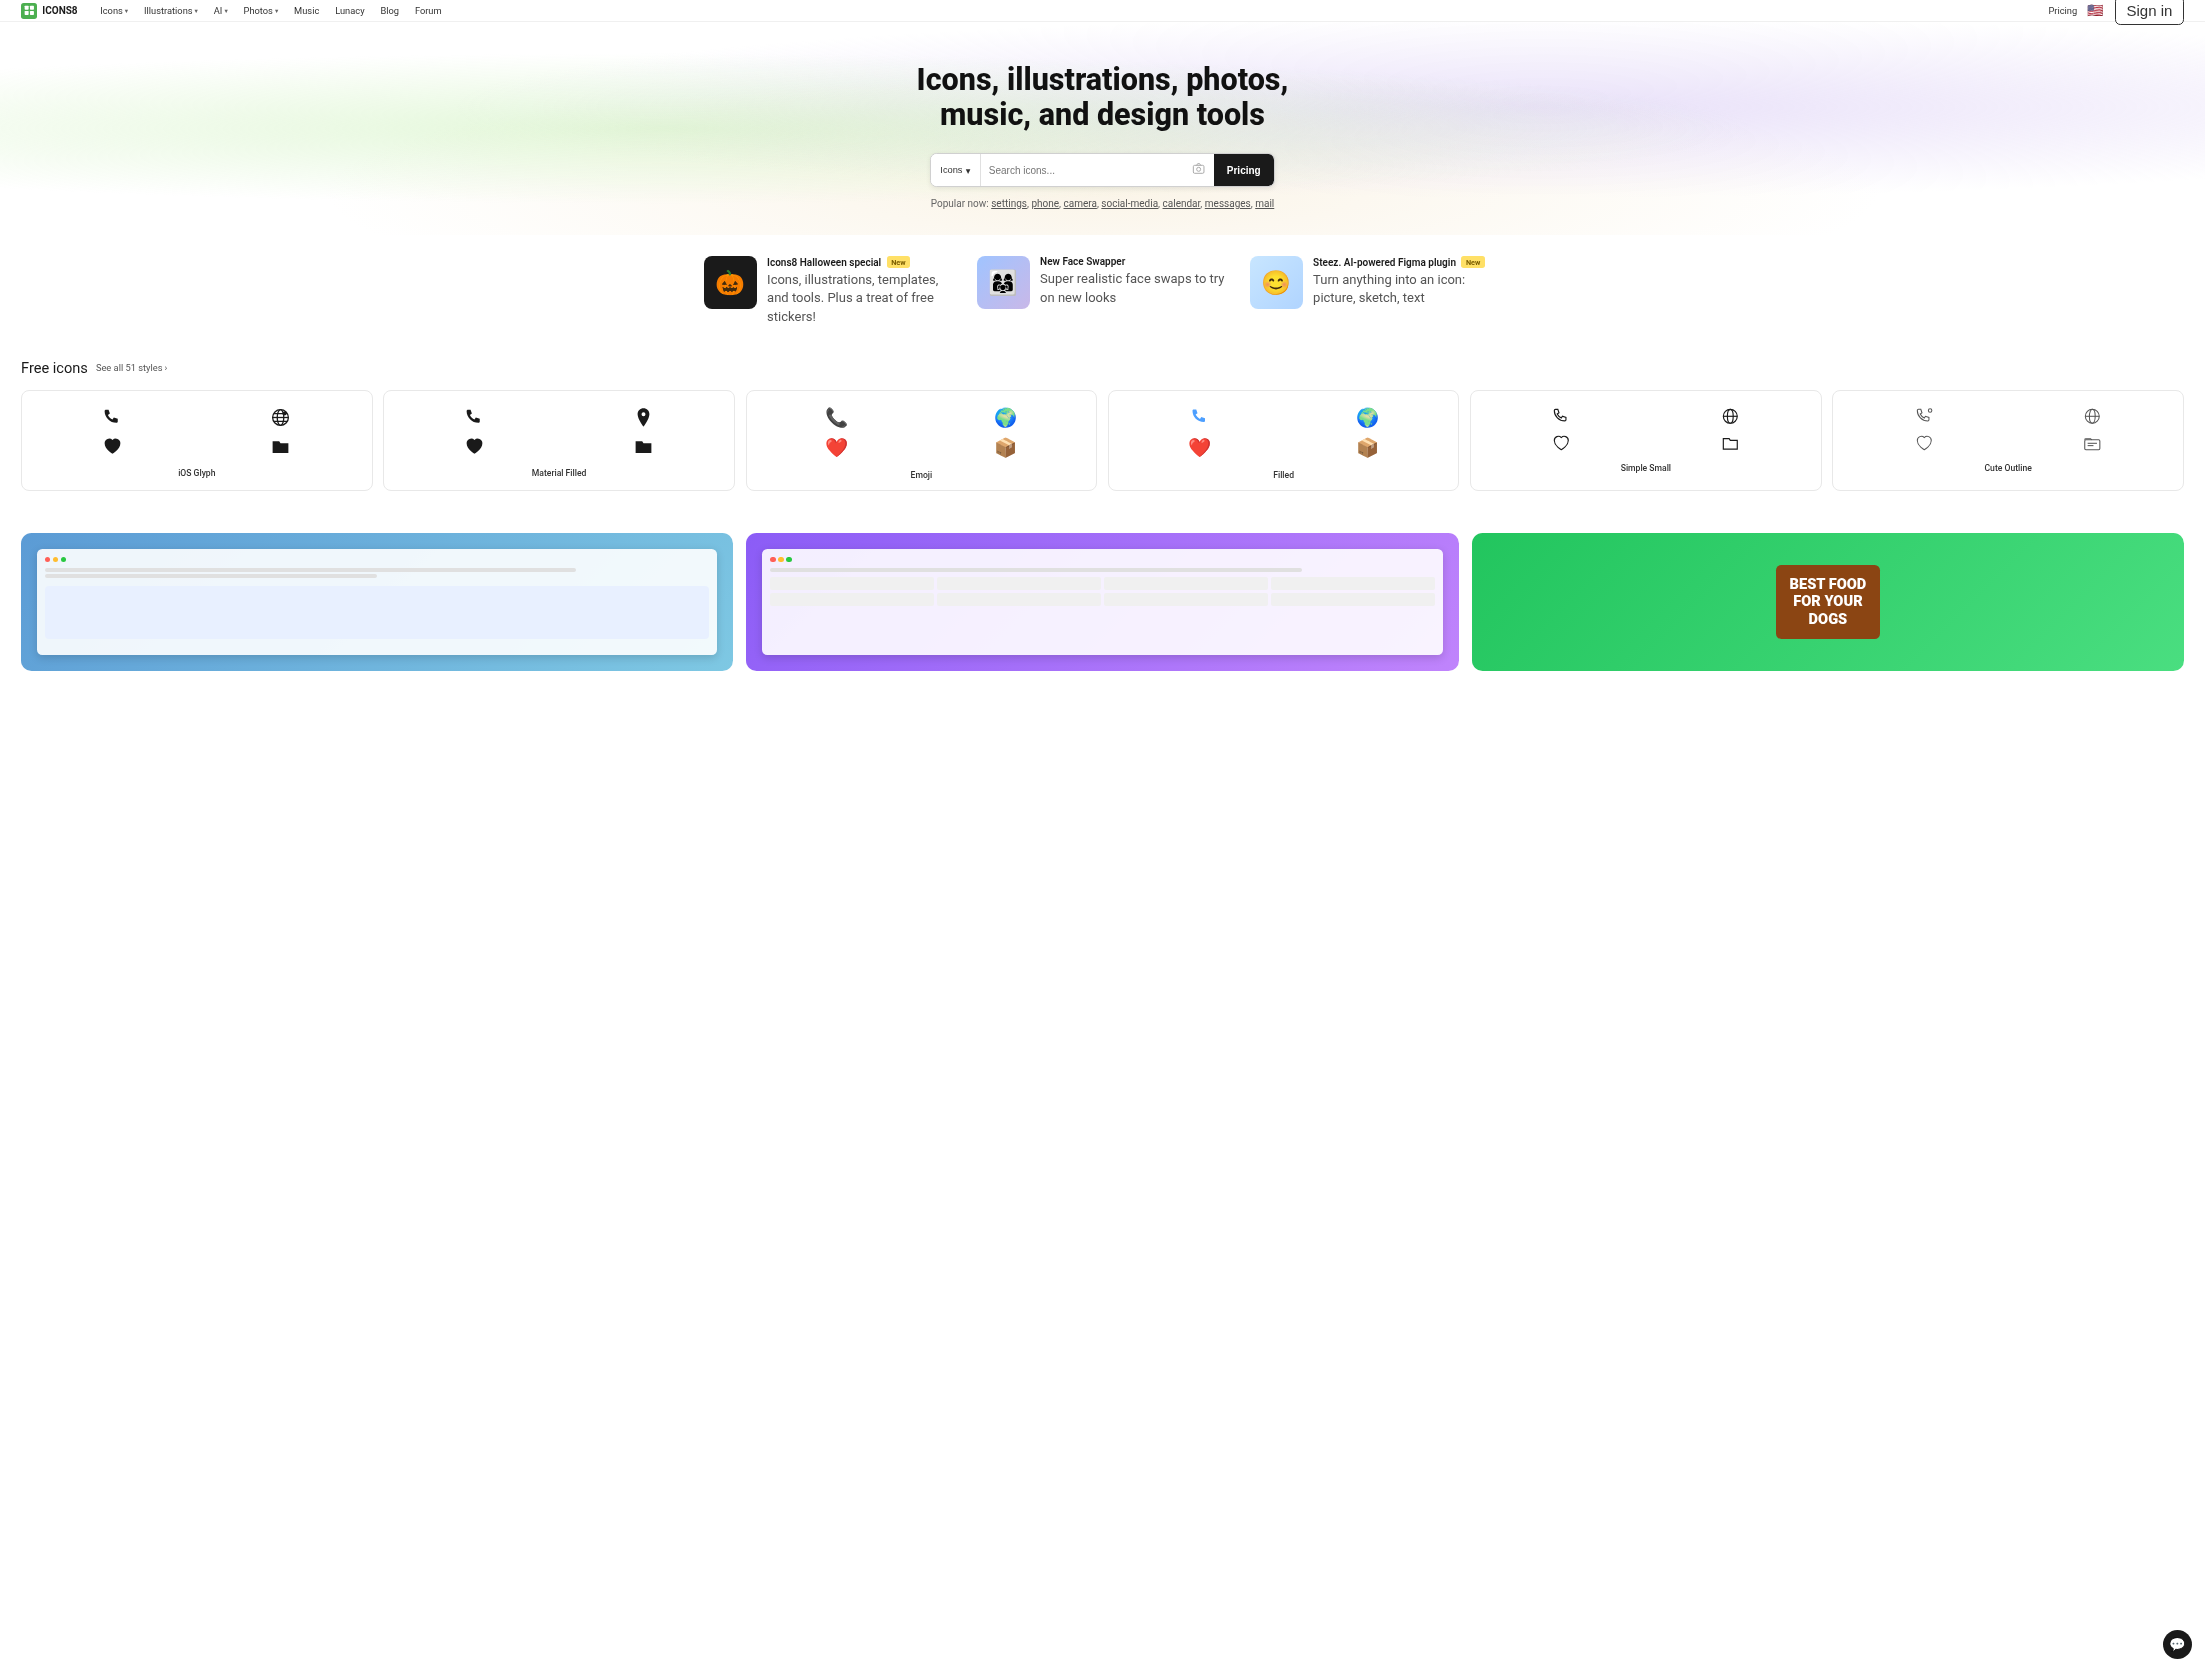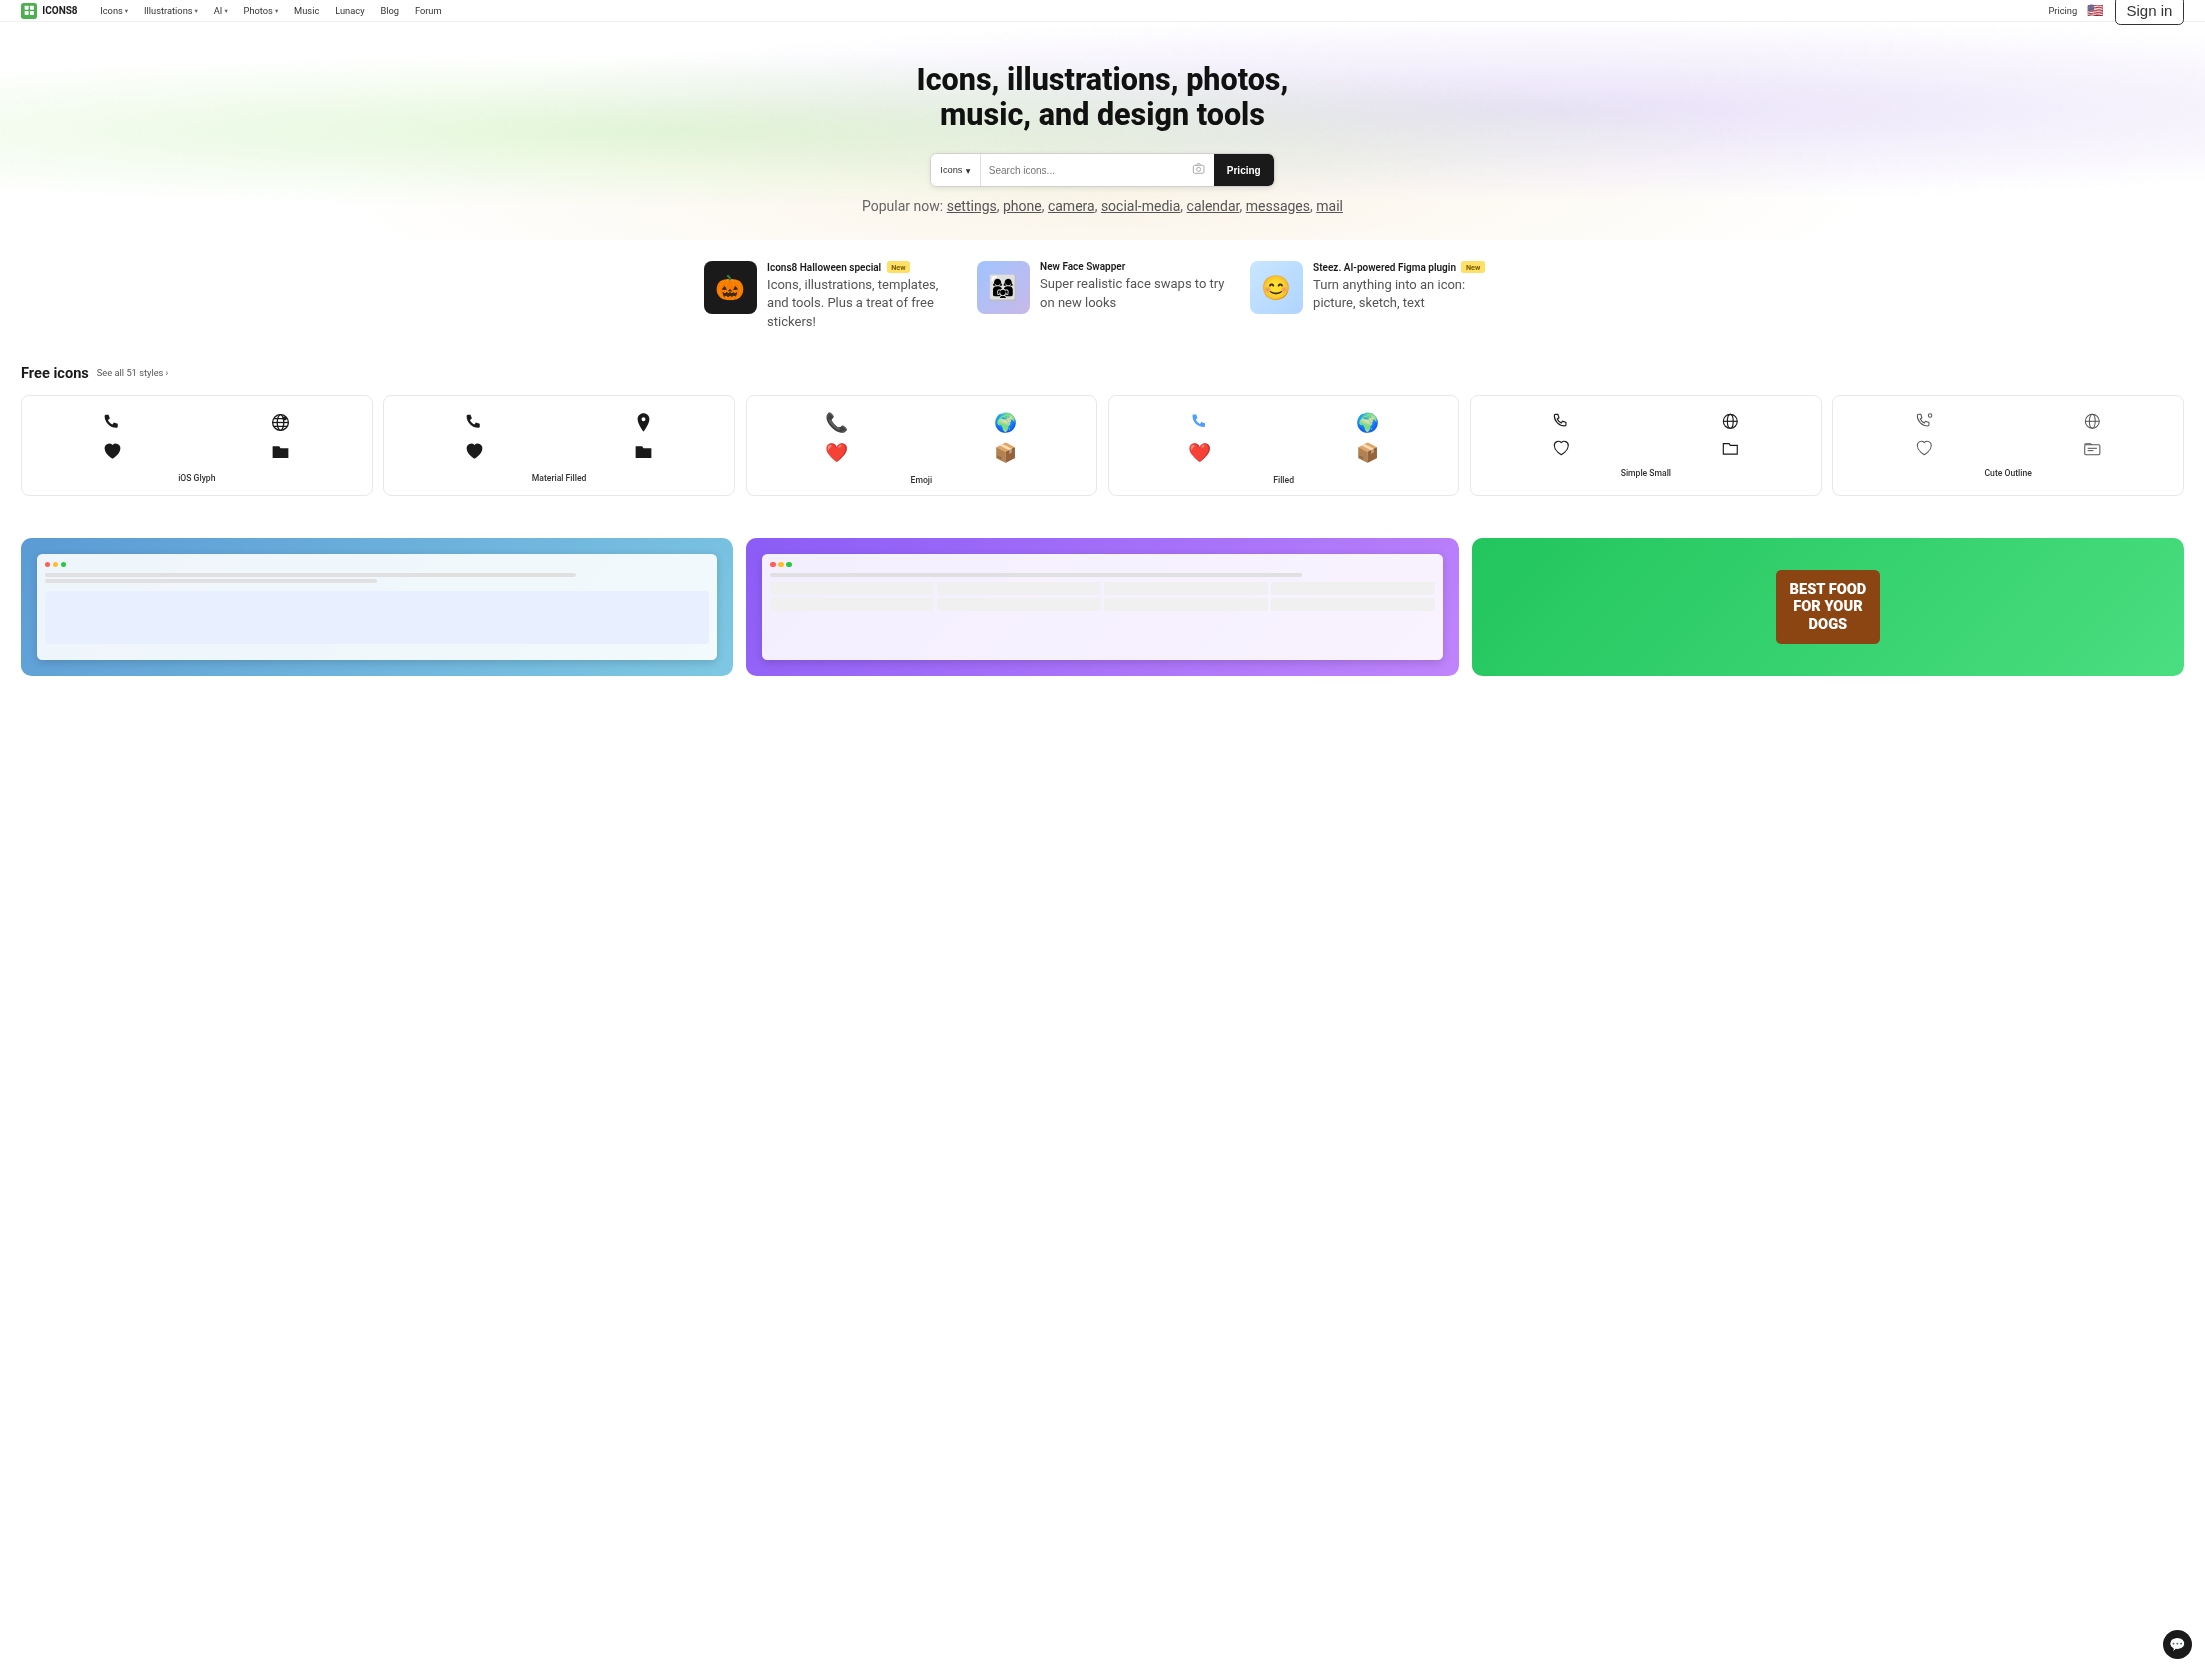--- a/index.html
+++ b/index.html
@@ -56,21 +56,21 @@
     .search-input {
       flex: 1; height: 32px; border: none; outline: none; padding: 0 8px;
       font-size: 10px; color: #666; background: transparent;
     }
     .search-camera-icon { padding: 0 8px; color: #aaa; cursor: pointer; font-size: 12px; }
     .search-btn {
       padding: 0 13.3px; height: 32px; background: #1a1a1a; color: #fff;
       border: none; font-size: 10px; font-weight: 600; cursor: pointer;
       border-radius: 0 5.3px 5.3px 0;
     }
-    .popular-now { font-size: 14px; color: #666; }
+    .popular-now { font-size: 10px; color: #666; }
     .popular-now a { color: #555; text-decoration: underline; cursor: pointer; }
 
     
     .promo-section { padding: 21px 21px 10.6px; display: flex; gap: 21px; justify-content: center; flex-wrap: wrap; }
     .promo-card { display: flex; align-items: flex-start; gap: 10.6px; max-width: 252px; cursor: pointer; }
     .promo-img {
       width: 53px; height: 53px; border-radius: 8px; object-fit: cover; flex-shrink: 0;
       display: flex; align-items: center; justify-content: center; font-size: 18.6px;
     }
     .promo-img.halloween { background: #1a1a1a; }
@@ -79,21 +79,21 @@
     .promo-text h3 { font-size: 10px; font-weight: 600; margin-bottom: 2.7px; display: flex; align-items: center; gap: 5.3px; }
     .promo-text p { font-size: 13px; color: #555; line-height: 1.45; }
     .badge-new {
       background: #ffe066; color: #7a5c00; font-size: 7.3px; font-weight: 700;
       padding: 1.3px 4.6px; border-radius: 2.7px; display: inline-block;
     }
 
     
     .section { padding: 21px 21px; }
     .section-header { display: flex; align-items: center; gap: 8px; margin-bottom: 13.3px; }
-    .section-title { font-size: 14.6px; font-weight: 700; }
+    .section-title { font-size: 14.6px; font-weight: 400; }
     .see-all-link { font-size: 9.3px; color: #555; cursor: pointer; display: flex; align-items: center; gap: 2px; }
 
     .icon-styles-grid { display: grid; grid-template-columns: repeat(6, 1fr); gap: 10.6px; }
     .icon-style-card {
       border: 1px solid #e8e8e8; border-radius: 8px; padding: 16px 10.6px 10.6px;
       cursor: pointer; transition: box-shadow 0.2s;
     }
     .icon-style-icons { display: grid; grid-template-columns: 1fr 1fr; gap: 8px; margin-bottom: 10.6px; }
     .icon-demo { font-size: 21px; display: flex; justify-content: center; }
     .icon-style-name { font-size: 8.6px; font-weight: 500; text-align: center; color: #333; }

